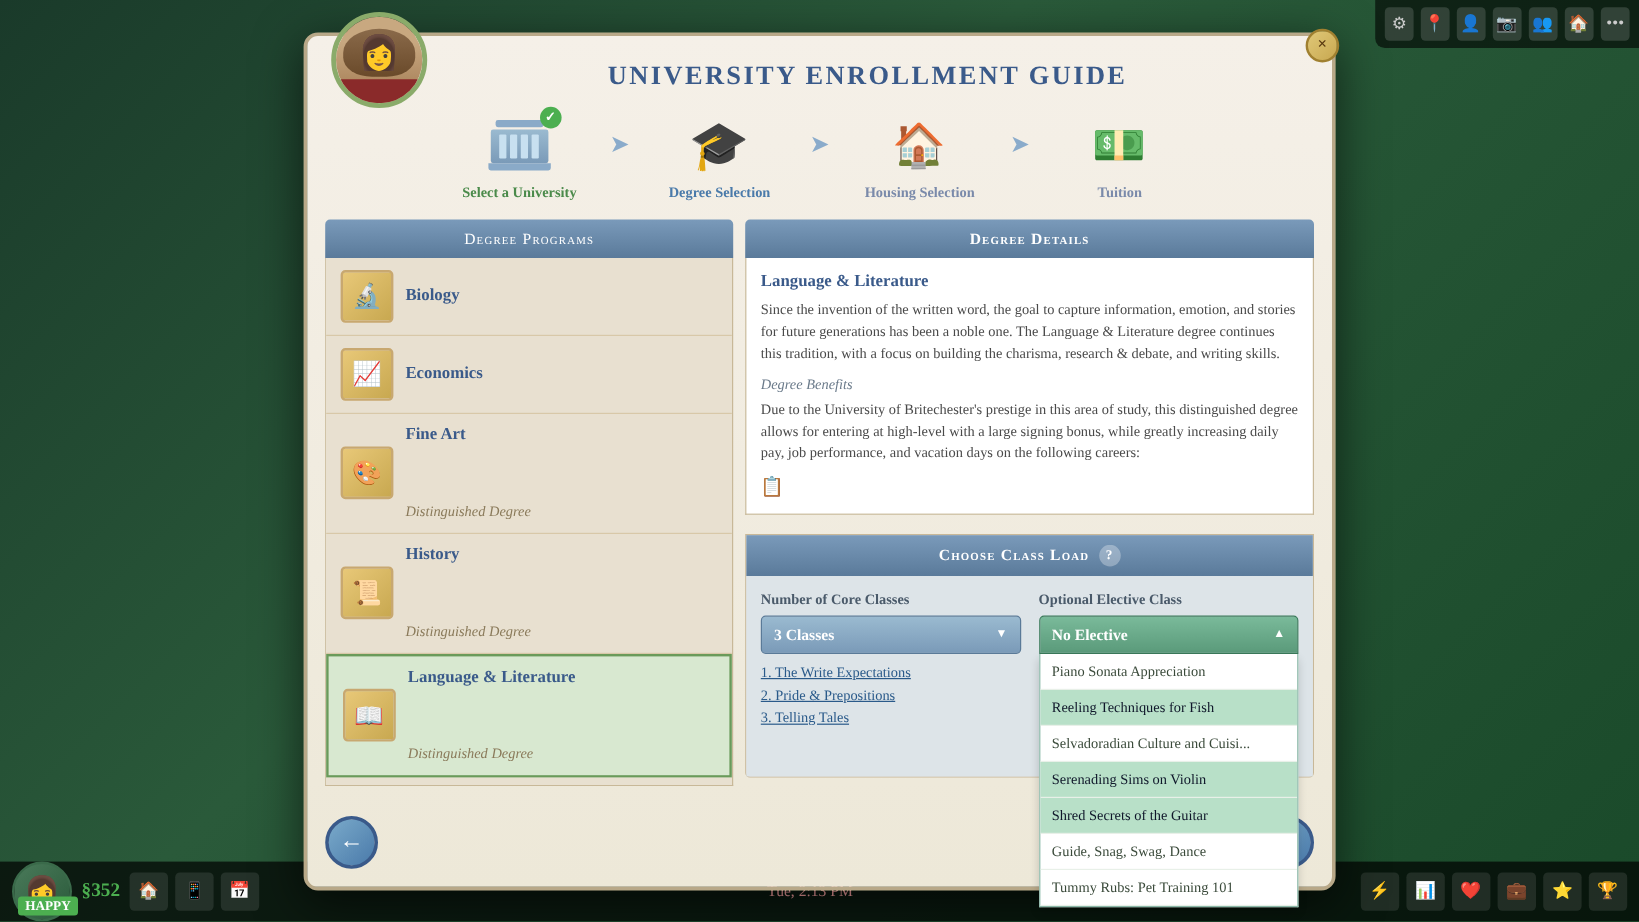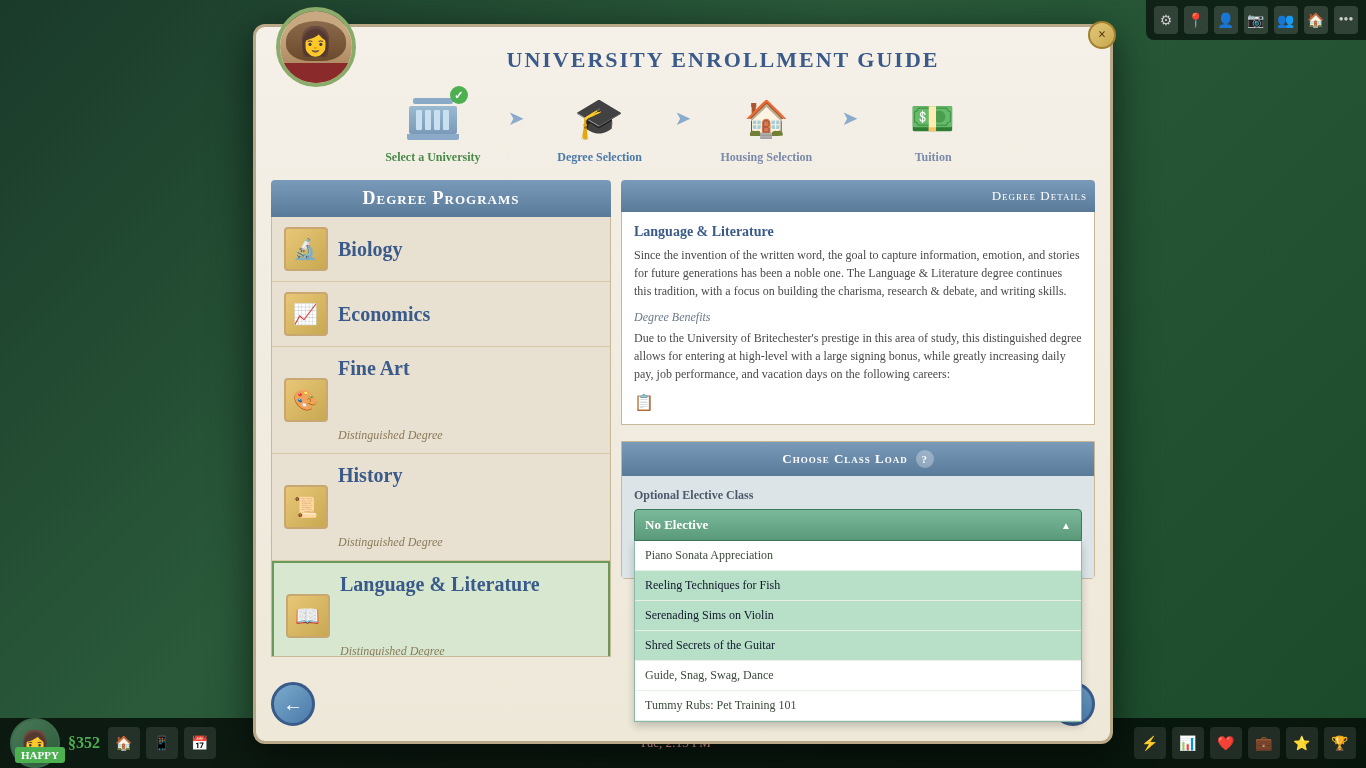--- a/index.html
+++ b/index.html
@@ -267,22 +267,22 @@
     .left-panel {
       width: 340px;
       flex-shrink: 0;
     }
 
     .panel-header {
       background: linear-gradient(180deg, #7a9aba 0%, #5a7a9a 100%);
       color: white;
       text-align: center;
       padding: 8px;
-      font-size: 18px;
-      font-weight: bold;
+      font-size: 13px;
+      font-weight: normal;
       letter-spacing: 1px;
       font-variant: small-caps;
       border-radius: 4px 4px 0 0;
     }
 
     .degree-list {
       background: #e8e0d0;
       border: 1px solid #c8b898;
       border-top: none;
       overflow-y: auto;
@@ -315,45 +315,45 @@
       justify-content: center;
       font-size: 20px;
       flex-shrink: 0;
     }
 
     .degree-text {
       flex: 1;
     }
 
     .degree-name {
-      font-size: 20px;
+      font-size: 14px;
       font-weight: bold;
       color: #3a5a8a;
     }
 
     .degree-subtitle {
       font-size: 12px;
       color: #8a7a5a;
       font-style: italic;
       margin-top: 48px;
     }
 
     
     .right-panel {
       flex: 1;
       margin-left: 10px;
     }
 
     .panel-header-right {
       background: linear-gradient(180deg, #7a9aba 0%, #5a7a9a 100%);
       color: white;
-      text-align: right;
+      text-align: center;
       padding: 8px;
       font-size: 13px;
-      font-weight: normal;
+      font-weight: bold;
       letter-spacing: 1px;
       font-variant: small-caps;
       border-radius: 4px 4px 0 0;
     }
 
     .degree-details {
       background: white;
       border: 1px solid #c8b898;
       border-top: none;
       padding: 12px;
@@ -806,31 +806,46 @@
         </div>
 
         <div class="class-load-section">
           <div class="class-load-header">
             <span>Choose Class Load</span>
             <div class="help-btn">?</div>
           </div>
           <div class="class-load-content">
             <div class="class-load-columns">
 
+              <div class="class-column">
+                <div class="class-column-label">Number of Core Classes</div>
+                <div class="dropdown-container">
+                  <div class="dropdown-select">
+                    <span>3 Classes</span>
+                    <span class="dropdown-arrow-down">▼</span>
+                  </div>
+                </div>
+                <div class="core-classes">
+                  <div class="core-class-item">1.  The Write Expectations</div>
+                  <div class="core-class-item">2.  Pride &amp; Prepositions</div>
+                  <div class="core-class-item">3.  Telling Tales</div>
+                </div>
+              </div>
 
               <div class="class-column" style="position:relative;">
                 <div class="class-column-label">Optional Elective Class</div>
                 <div class="dropdown-container">
                   <div class="elective-dropdown">
                     <span>No Elective</span>
                     <span class="dropdown-arrow-up">▲</span>
                   </div>
                   <div class="elective-list">
                     <div class="elective-item">Piano Sonata Appreciation</div>
                     <div class="elective-item highlighted">Reeling Techniques for Fish</div>
+                    <div class="elective-item">Selvadoradian Culture and Cuisi...</div>
                     <div class="elective-item highlighted">Serenading Sims on Violin</div>
                     <div class="elective-item highlighted">Shred Secrets of the Guitar</div>
                     <div class="elective-item">Guide, Snag, Swag, Dance</div>
                     <div class="elective-item">Tummy Rubs: Pet Training 101</div>
 
                   </div>
                 </div>
               </div>
 
             </div>

